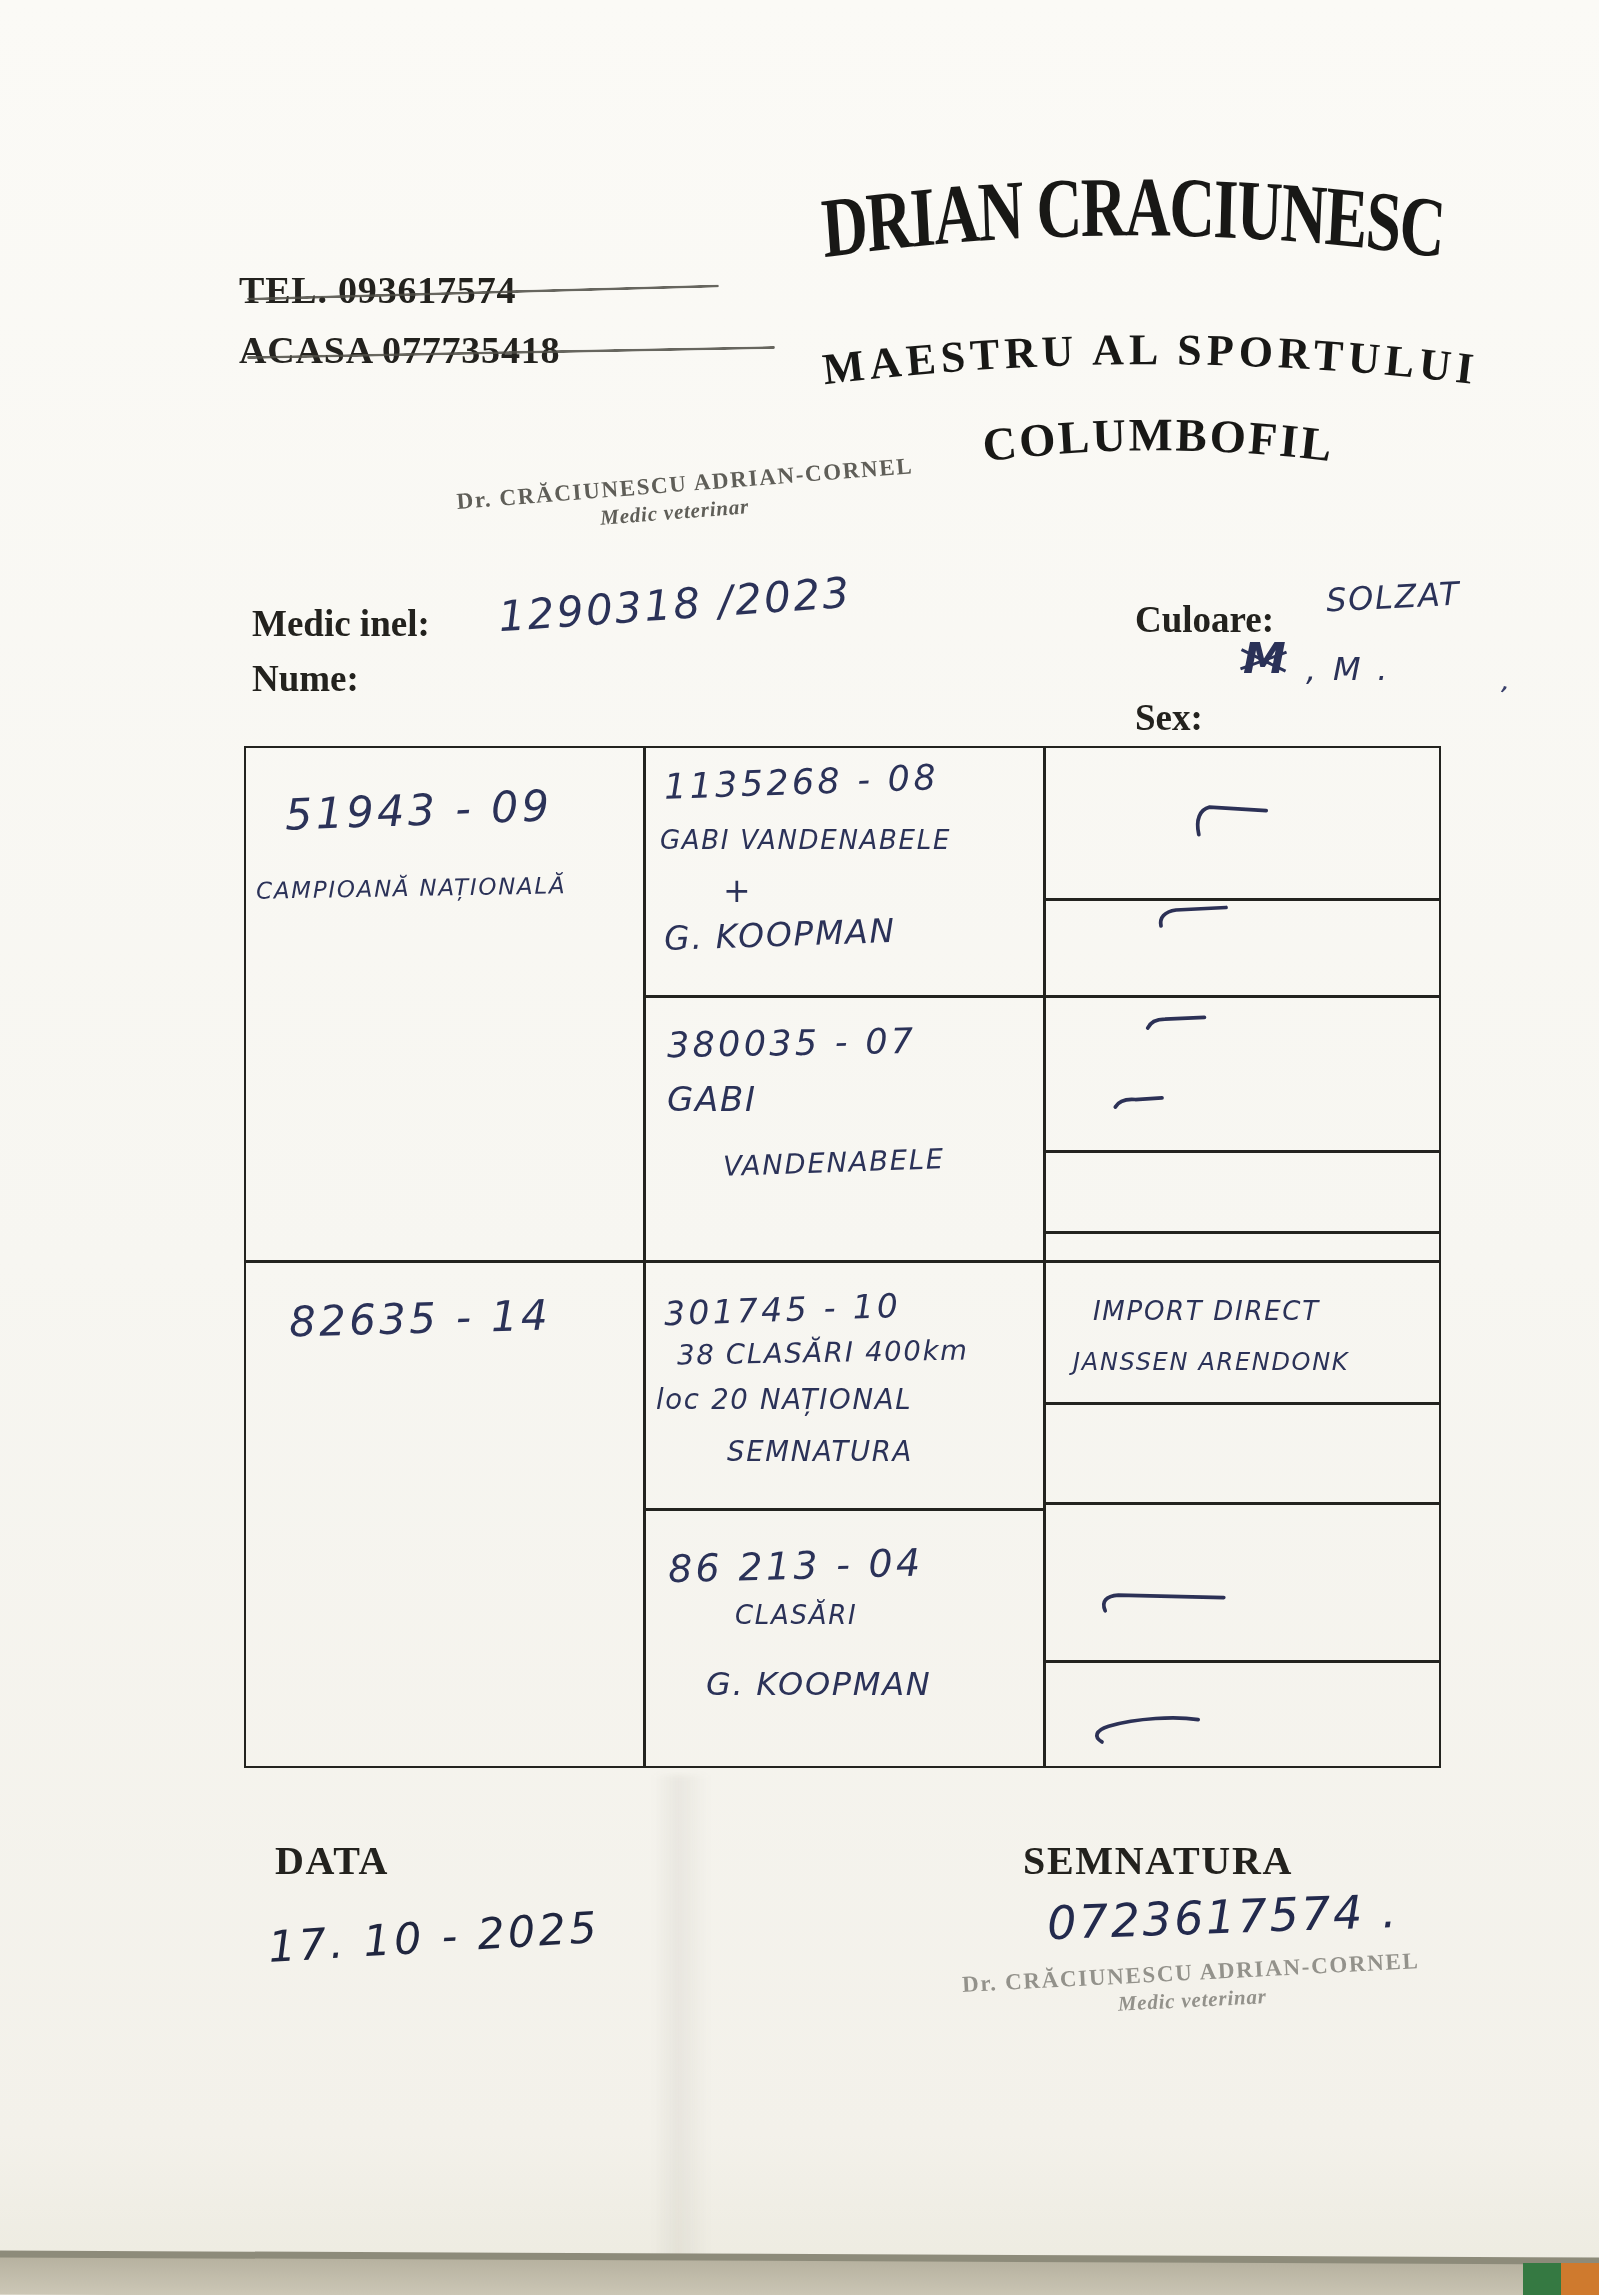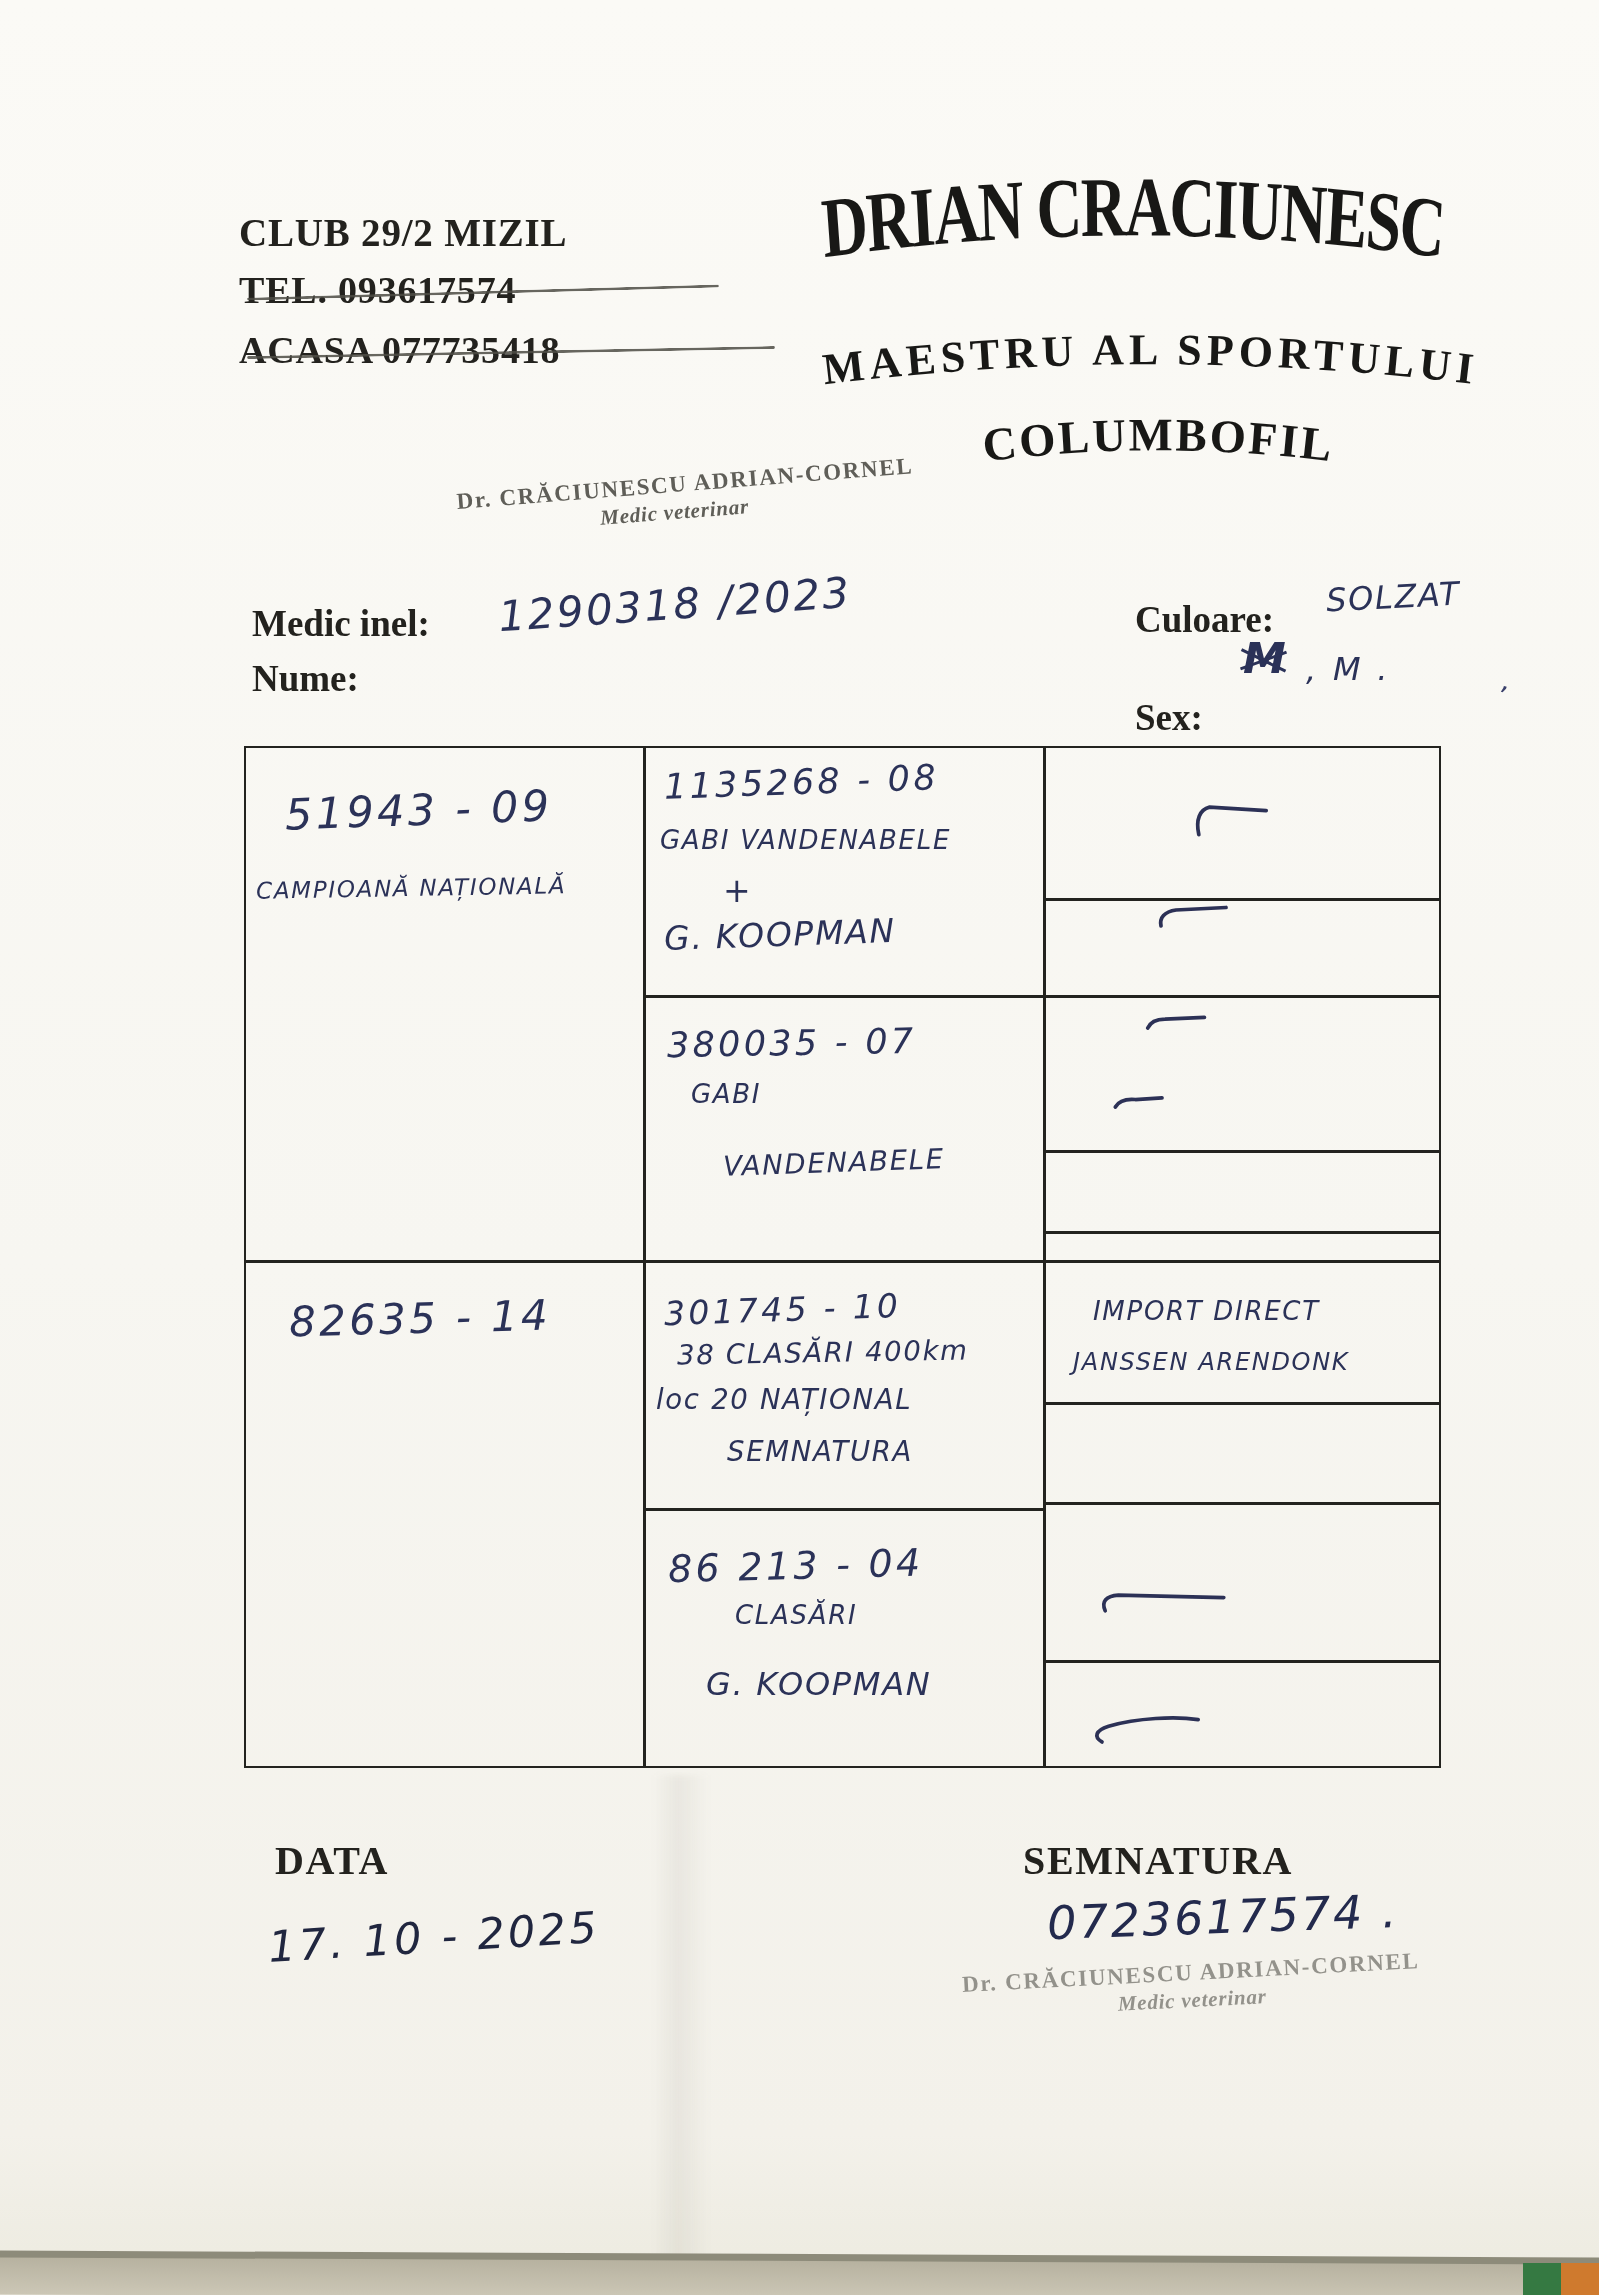--- a/index.html
+++ b/index.html
@@ -64,21 +64,20 @@
   .bottom-strip{left:-8.3px;top:2261px;width:1616px;height:37px;background:linear-gradient(180deg,#b7b2a0,#ccc7b6);transform:rotate(.25deg);}
   .chip{position:absolute;top:2263px;height:32.5px;}
   .chip-green{left:1523px;width:38px;background:#357942;}
   .chip-orange{left:1561px;width:38px;background:#cf7a2e;}
 </style>
 </head>
 <body>
 
 <div class="page">
 
-  <div class="abs print club">CLUB 29/2 MIZIL</div>
   <div class="abs print tel">TEL. 093617574</div>
   <div class="abs strike strike1"></div>
   <div class="abs print acasa">ACASA 077735418</div>
   <div class="abs strike strike2"></div>
 
   <svg class="abs" style="left:804px;top:125px;" width="658" height="179" viewBox="0 0 790 215">
     <defs>
         <path id="arcTitle" d="M 12,120 Q 395,78 778,120"></path>
       </defs>
     <g transform="scale(1,1.34)">
@@ -136,21 +135,21 @@
     <div class="cellnum" style="left:39px;top:37px;font-size:43px;transform:rotate(-2deg);">51943 - 09</div>
     <div class="cellsm" style="left:10px;top:127px;font-size:23px;transform:rotate(-1deg);">CAMPIOANĂ NAȚIONALĂ</div>
     <div class="cellnum" style="left:43px;top:546px;font-size:42px;transform:rotate(-1.5deg);">82635 - 14</div>
 
     <div class="cellnum" style="left:418px;top:14px;font-size:35px;transform:rotate(-2deg);">1135268 - 08</div>
     <div class="cellsm" style="left:414px;top:77px;font-size:26px;">GABI VANDENABELE</div>
     <div class="cellsm" style="left:477px;top:123px;font-size:33px;">+</div>
     <div class="cellsm" style="left:418px;top:167px;font-size:33px;transform:rotate(-2deg);">G. KOOPMAN</div>
 
     <div class="cellnum" style="left:421px;top:275px;font-size:35px;transform:rotate(-1deg);">380035 - 07</div>
-    <div class="cellsm" style="left:421px;top:331px;font-size:26px;margin-left:24px;">GABI</div>
+    <div class="cellsm" style="left:421px;top:331px;font-size:34px;">GABI</div>
     <div class="cellsm" style="left:477px;top:398px;font-size:27.5px;transform:rotate(-2deg);">VANDENABELE</div>
 
     <div class="cellnum" style="left:418px;top:542px;font-size:33px;transform:rotate(-2deg);">301745 - 10</div>
     <div class="cellsm" style="left:431px;top:588px;font-size:27.5px;transform:rotate(-1deg);">38 CLASĂRI 400km</div>
     <div class="cellsm" style="left:410px;top:635px;font-size:27.5px;">loc 20 NAȚIONAL</div>
     <div class="cellsm" style="left:481px;top:687px;font-size:27.5px;">SEMNATURA</div>
 
     <div class="cellnum" style="left:422px;top:796px;font-size:38px;transform:rotate(-1.5deg);">86 213 - 04</div>
     <div class="cellsm" style="left:489px;top:852px;font-size:26px;">CLASĂRI</div>
     <div class="cellsm" style="left:460px;top:917px;font-size:32px;">G. KOOPMAN</div>

